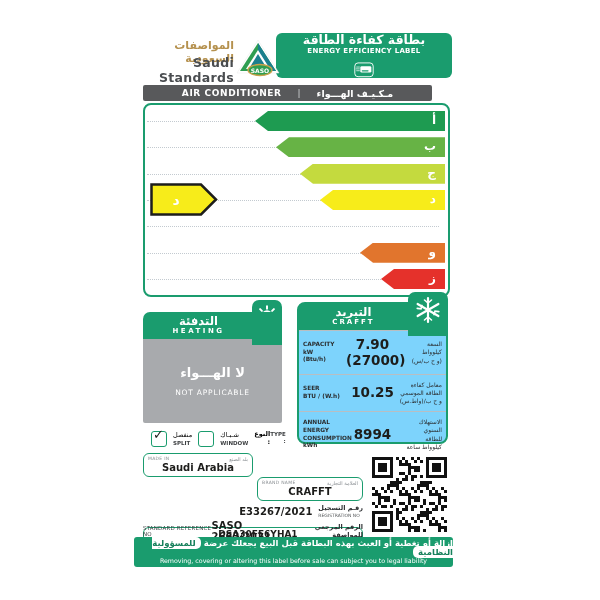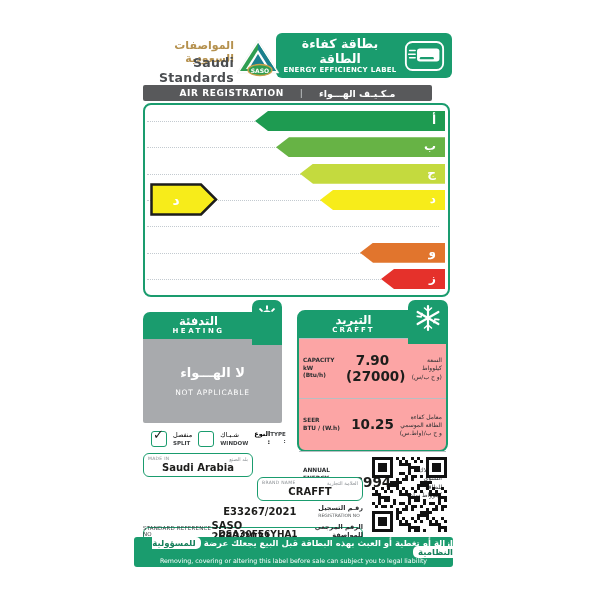--- a/index.html
+++ b/index.html
@@ -5,21 +5,21 @@
   html,body{margin:0;padding:0;}
   body{width:600px;height:600px;background:#ffffff;position:relative;
        font-family:"DejaVu Sans",sans-serif;overflow:hidden;}
   .abs{position:absolute;box-sizing:border-box;}
 
   
   .org-ar{left:130px;top:39px;width:104px;text-align:right;font-size:11px;font-weight:bold;color:#b5914e;direction:rtl;}
   .org-en{left:130px;top:55px;width:104px;text-align:right;font-size:12.5px;font-weight:bold;color:#4a4d50;letter-spacing:.3px;}
   .saso-logo{left:236px;top:39px;width:44px;height:38px;z-index:2;}
   .hdr-green{left:276px;top:33px;width:176px;height:45px;background:#1a9c6e;border-radius:6px;
-             display:flex;align-items:center;justify-content:flex-end;gap:7px;padding:0 7px;}
+             display:flex;align-items:center;justify-content:flex-end;gap:7px;padding:0 7px;flex-direction:column;}
   .hdr-green .ttl-ar{font-size:12.5px;font-weight:bold;color:#fff;direction:rtl;line-height:1.15;text-align:center;}
   .hdr-green .ttl-en{font-size:7px;font-weight:bold;color:#fff;letter-spacing:.3px;text-align:center;}
 
   .product-bar{left:143px;top:85px;width:289px;height:16px;background:#58595b;border-radius:2px;
                display:flex;align-items:center;justify-content:center;gap:16px;color:#fff;}
   .product-bar .en{font-size:9px;font-weight:bold;letter-spacing:.6px;}
   .product-bar .sep{font-size:9px;color:#cfd2d4;}
   .product-bar .ar{font-size:9.5px;font-weight:bold;direction:rtl;}
 
   
@@ -52,46 +52,46 @@
   .cbox{width:14px;height:14px;background:#fff;border:1.5px solid #1a9c6e;border-radius:3px;position:relative;flex:none;}
   .cbox .mark{position:absolute;left:1px;top:-5px;font-size:13px;font-weight:bold;color:#1d1d1b;}
   .opt-label{display:flex;flex-direction:column;line-height:1.15;}
   .opt-label .ar{font-size:6.5px;font-weight:normal;direction:rtl;text-align:left;}
   .opt-label .en{font-size:5.5px;font-weight:bold;color:#3c3f41;}
   .type-label{margin-left:auto;display:flex;flex-direction:row;line-height:1.2;text-align:right;}
   .type-label .ar{font-size:6.5px;font-weight:bold;direction:rtl;}
   .type-label .en{font-size:5.5px;font-weight:bold;color:#3c3f41;}
 
   
-  .cool-box{left:297px;top:310px;width:151px;height:142px;border:2px solid #1a9c6e;border-radius:8px;background:#fca5a5;}
+  .cool-box{left:297px;top:302px;width:151px;height:142px;border:2px solid #1a9c6e;border-radius:8px;background:#7dd3fc;}
   .cool-tab{position:absolute;right:-2px;top:-12px;width:40px;height:40px;background:#1a9c6e;border-radius:7px 7px 0 0;
             display:flex;align-items:flex-start;justify-content:center;padding-top:4px;}
   .cool-head{height:26px;background:#149066;background:#1a9c6e;color:#fff;display:flex;flex-direction:column;
              align-items:center;justify-content:center;padding-right:38px;border-radius:4px 0 0 0;}
   .cool-head .ar{font-size:11.5px;font-weight:bold;direction:rtl;line-height:1;}
   .cool-head .en{font-size:7px;font-weight:bold;letter-spacing:2px;line-height:1.25;}
-  .crow{display:grid;grid-template-columns:31% 38% 31%;align-items:center;padding:10px 4px;border-top:1px solid #b9bec2;}
+  .crow{display:grid;grid-template-columns:31% 38% 31%;align-items:center;padding:2px 4px;border-top:1px solid #b9bec2;}
   .crow:first-of-type{border-top:none;}
   .crow .en{font-size:5.8px;font-weight:bold;color:#2a2d2f;line-height:1.3;}
   .crow .val{font-size:13.5px;font-weight:bold;color:#1d1d1b;text-align:center;line-height:1.15;}
   .crow .ar{font-size:6px;color:#2a2d2f;text-align:right;direction:rtl;line-height:1.35;}
   .crow-1{height:39px;} .crow-2{height:32px;} .crow-3{height:41px;}
 
   
   .ibox{border:1.5px solid #1a9c6e;border-radius:6px;background:#fff;position:relative;}
   .ibox .lab-l{position:absolute;left:4px;top:2px;font-size:4.5px;color:#8a8f93;letter-spacing:.3px;}
   .ibox .lab-r{position:absolute;right:4px;top:2px;font-size:5px;color:#8a8f93;direction:rtl;}
   .ibox .val{position:absolute;left:0;right:0;top:8px;text-align:center;font-size:10px;font-weight:bold;color:#1d1d1b;}
   .box-made{left:143px;top:453px;width:110px;height:24px;}
   .box-brand{left:257px;top:453px;width:106px;height:24px;}
   .box-model{left:143px;top:479px;width:220px;height:25px;display:flex;align-items:center;padding:0 5px;}
   .box-model .lab-ml{font-size:4.5px;color:#8a8f93;width:52px;letter-spacing:.3px;}
   .box-model .vals{flex:1;text-align:center;font-size:9px;font-weight:bold;line-height:1.2;color:#1d1d1b;}
   .box-model .lab-mr{font-size:5.5px;color:#8a8f93;width:42px;text-align:right;direction:rtl;}
-  .reg-row{left:143px;top:505px;width:220px;display:flex;justify-content:flex-end;align-items:center;gap:22px;}
+  .reg-row{left:143px;top:505px;width:220px;display:flex;justify-content:flex-end;align-items:center;gap:6px;}
   .reg-row .val{font-size:10px;font-weight:bold;color:#1d1d1b;}
   .reg-row .labs{display:flex;flex-direction:column;line-height:1.2;}
   .reg-row .labs .ar{font-size:6.5px;font-weight:bold;direction:rtl;color:#2a2d2f;}
   .reg-row .labs .en{font-size:4.5px;color:#55585a;}
   .std-row{left:143px;top:520px;width:220px;display:flex;justify-content:space-between;align-items:center;}
   .std-row .en{font-size:5.5px;color:#3c3f41;letter-spacing:.2px;}
   .std-row .val{font-size:10px;font-weight:bold;color:#1d1d1b;}
   .std-row .ar{font-size:6.5px;font-weight:bold;direction:rtl;color:#2a2d2f;}
   .qr{left:372px;top:457px;width:75px;height:75px;}
 
@@ -125,21 +125,21 @@
   </div>
   <svg width="44" height="34" viewBox="0 0 44 34">
     <rect x="2" y="2" width="40" height="30" rx="7" fill="none" stroke="#ffffff" stroke-width="2"></rect>
     <path d="M6 11 h6 M5 15 h7 M6 19 h6" stroke="#ffffff" stroke-width="1.6" stroke-linecap="round"></path>
     <rect x="14" y="9" width="24" height="14" rx="3" fill="#ffffff"></rect>
     <rect x="17" y="18" width="15" height="2.6" rx="1.3" fill="#1a9c6e"></rect>
   </svg>
 </div>
 
 <div class="abs product-bar">
-  <span class="en">AIR REGISTRATION</span>
+  <span class="en">AIR CONDITIONER</span>
   <span class="sep">|</span>
   <span class="ar">مـكـيـف الهـــواء</span>
 </div>
 
 <div class="abs scale-panel">
   <div class="scale-rows">
     <div class="srow">
         <div class="leader"></div>
       <div class="scale-arrow" style="width: 190px; background: rgb(30, 155, 81);">
           <span class="letter">أ</span>

